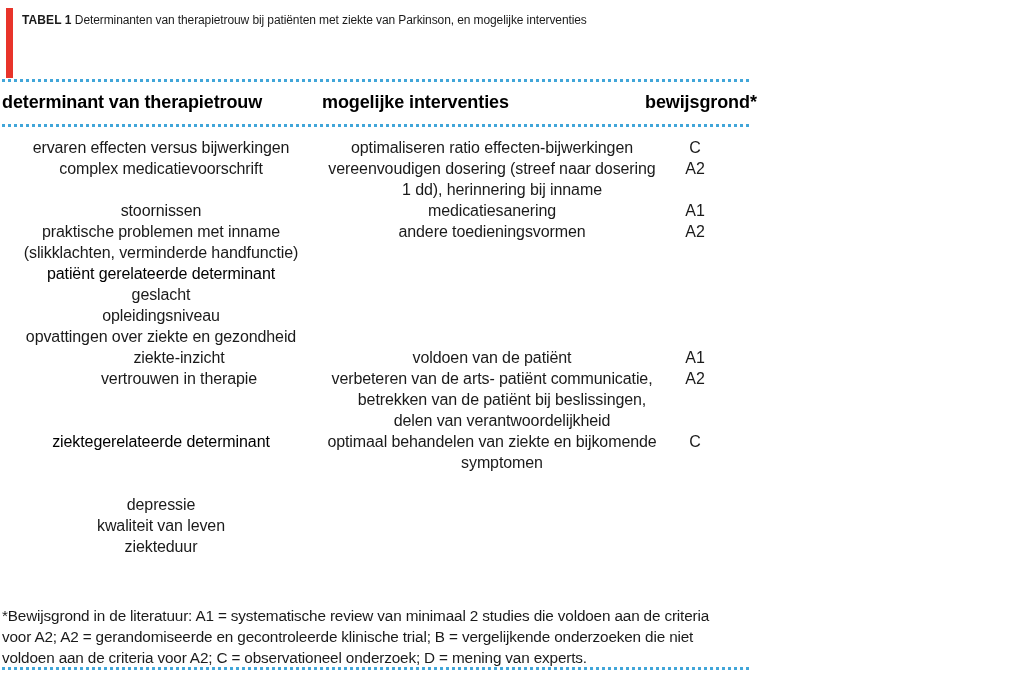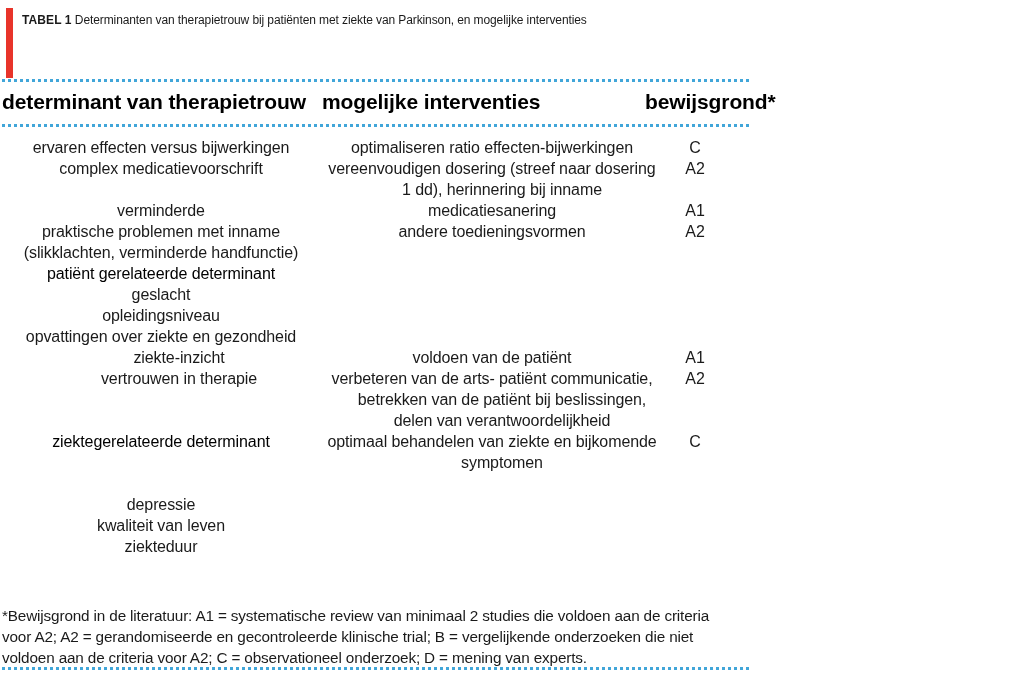--- a/index.html
+++ b/index.html
@@ -66,21 +66,21 @@
     top: 92px;
     width: 752px;
   }
   .thead-row {
     position: relative;
     height: 26px;
   }
   .th {
     position: absolute;
     top: 0;
-    font-size: 21px;
+    font-size: 18px;
     font-weight: bold;
     line-height: 20px;
     letter-spacing: -0.1px;
     color: #000000;
     white-space: nowrap;
   }
   .col1 { left: 0px;   }
   .col2 { left: 320px; }
   .col3 { left: 643px; }
 
@@ -149,21 +149,21 @@
       <div class="cell c1">ervaren effecten versus bijwerkingen</div>
       <div class="cell c2 hang">optimaliseren ratio effecten-bijwerkingen</div>
       <div class="cell c3">C</div>
     </div>
     <div class="row" style="height: 42px;">
       <div class="cell c1">complex medicatievoorschrift</div>
       <div class="cell c2 hang">vereenvoudigen dosering (streef naar dosering 1 dd), herinnering bij inname</div>
       <div class="cell c3">A2</div>
     </div>
     <div class="row" style="height: 21px;">
-      <div class="cell c1">verminderde</div>
+      <div class="cell c1">stoornissen</div>
       <div class="cell c2 hang">medicatiesanering</div>
       <div class="cell c3">A1</div>
     </div>
     <div class="row" style="height: 42px;">
       <div class="cell c1">praktische problemen met inname (slikklachten, verminderde handfunctie)</div>
       <div class="cell c2 hang">andere toedieningsvormen</div>
       <div class="cell c3">A2</div>
     </div>
     <div class="row" style="height: 21px;">
       <div class="cell c1 bold">patiënt gerelateerde determinant</div>

